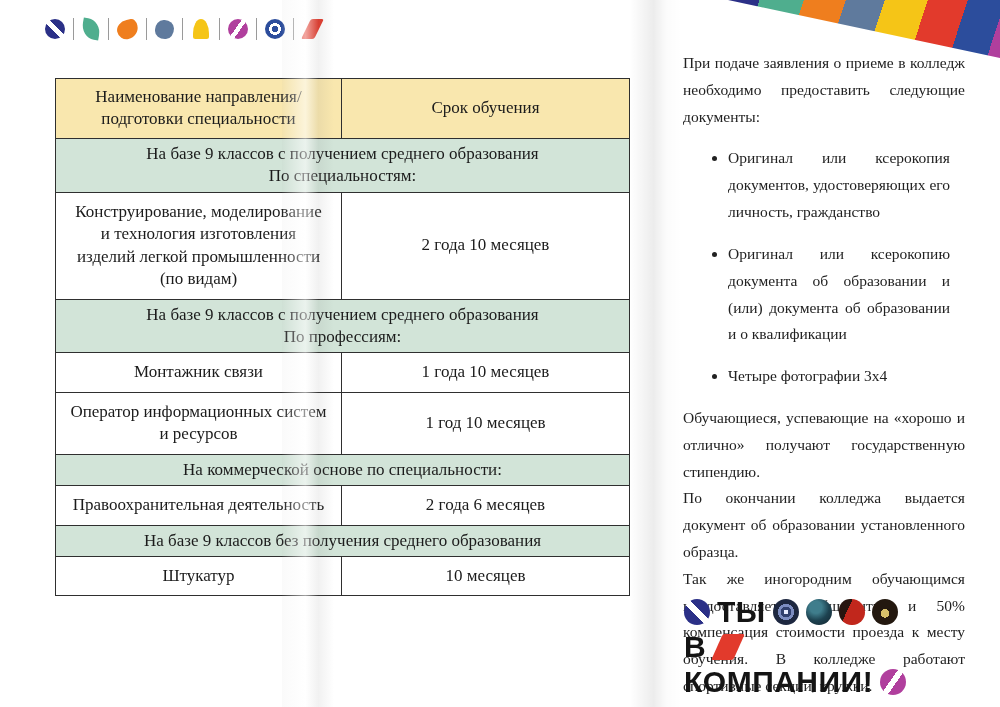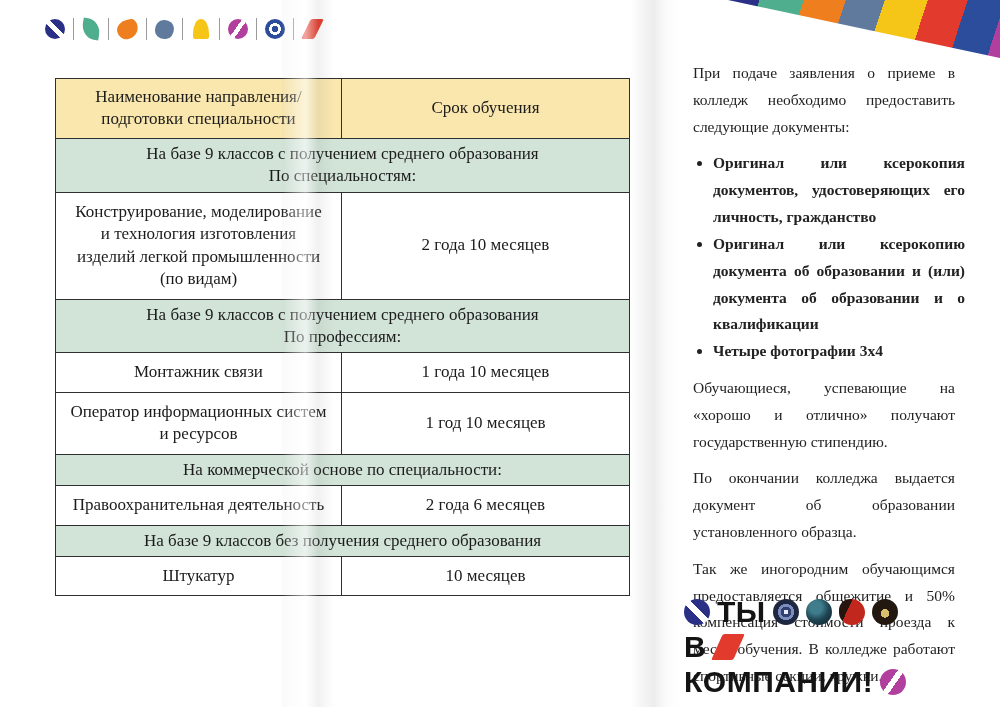--- a/index.html
+++ b/index.html
@@ -62,23 +62,23 @@
     background:#d2e4d8;white-space:pre-line;padding:4px 8px;font-size:17px;
   }
   .name-cell{padding:8px 14px;}
   .dur-cell{padding:8px 10px;}
 
   
   .info-col{
     position:absolute;left:683px;top:50px;width:282px;
     font-size:15.5px;line-height:1.73;text-align:justify;color:#222;
   }
-  .info-col p{margin:10px;}
+  .info-col p{margin:0;}
   .info-col ul{margin:0;padding:0 0 0 30px;list-style:disc outside;}
-  .info-col li{margin:0;padding-left:0;font-weight:bold;}
+  .info-col li{margin:15px;padding-left:0;}
 
   
   .logo-block{
     position:absolute;left:684px;top:594px;width:300px;
     font-family:"Liberation Sans", sans-serif;font-weight:700;color:#141414;
     letter-spacing:0.5px;
   }
   .logo-line{display:flex;align-items:center;gap:7px;height:35px;}
   .logo-line .word{font-size:30px;line-height:1;}
   .licon{width:26px;height:26px;border-radius:50%;display:inline-block;}

